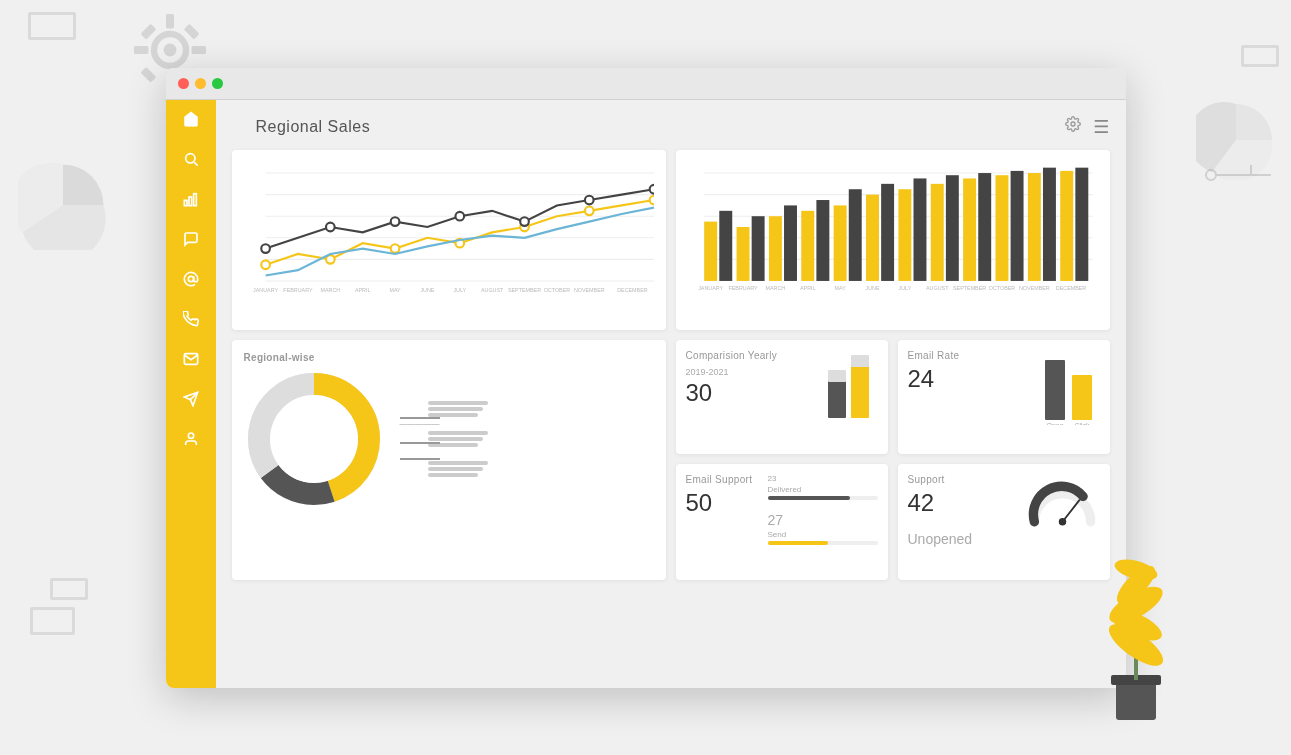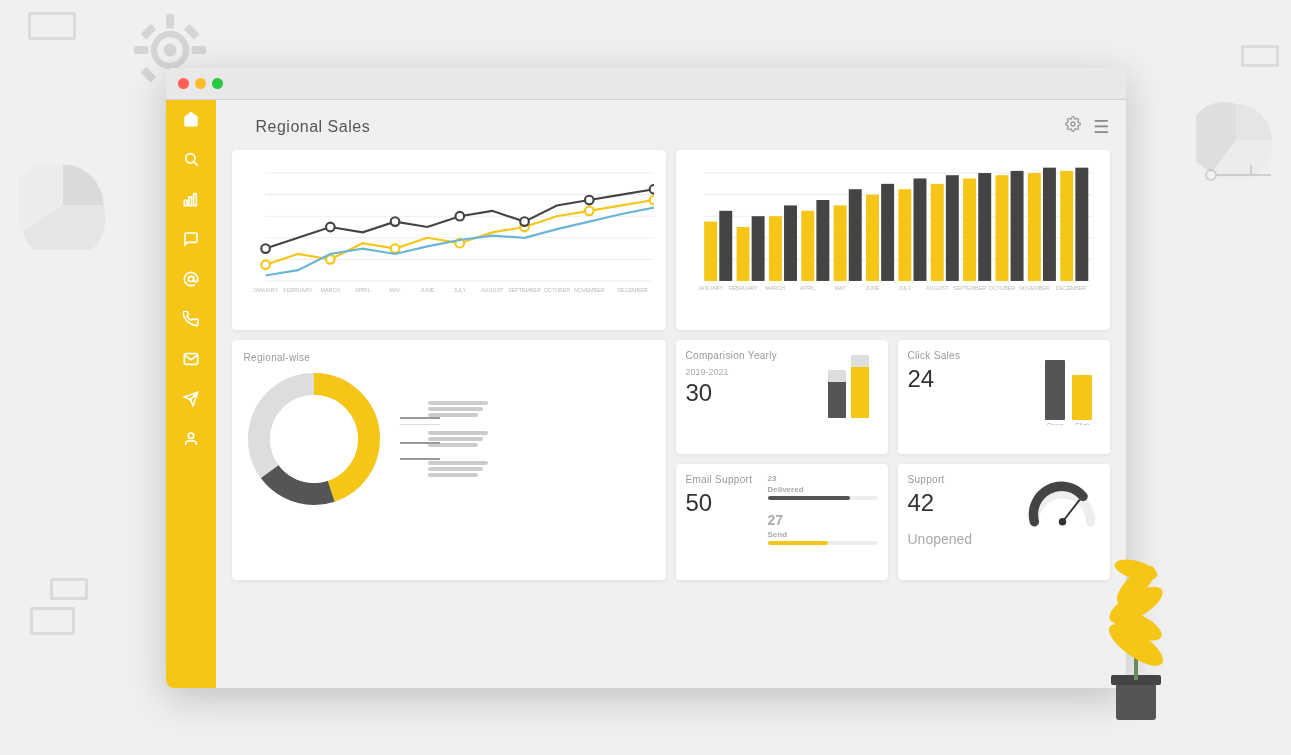--- a/index.html
+++ b/index.html
@@ -162,20 +162,21 @@
     }
     .bar-chart-card {
       grid-column: 2;
       grid-row: 1;
       height: 180px;
       padding: 12px;
     }
     .regional-card {
       grid-column: 1;
       grid-row: 2 / 4;
+      font-weight: bold;
     }
 
     
     .small-cards-col {
       grid-column: 2;
       grid-row: 2 / 4;
       display: grid;
       grid-template-columns: 1fr 1fr;
       gap: 10px;
     }
@@ -539,41 +540,41 @@
                   <rect x="5" y="20" width="18" height="12" fill="#ddd" rx="1"></rect>
                   <rect x="28" y="5" width="18" height="12" fill="#ddd" rx="1"></rect>
                 </svg>
               </div>
             </div>
           </div>
 
           <div class="small-card">
             <div class="small-card-header">
               <div class="small-card-left">
-                <div class="card-title">Click Sales</div>
+                <div class="card-title">Email Rate</div>
                 <div class="card-value">24</div>
               </div>
               <div class="small-card-right">
                 <svg width="60" height="75" viewBox="0 0 60 75">
                   <rect x="5" y="10" width="20" height="60" fill="#555" rx="1"></rect>
                   <rect x="32" y="25" width="20" height="45" fill="#f5c518" rx="1"></rect>
                   <text x="15" y="78" font-size="7" fill="#aaa" text-anchor="middle">Open</text>
                   <text x="42" y="78" font-size="7" fill="#aaa" text-anchor="middle">Click</text>
                 </svg>
               </div>
             </div>
           </div>
 
           <div class="small-card">
             <div class="small-card-header">
               <div class="small-card-left">
                 <div class="card-title">Email Support</div>
                 <div class="card-value">50</div>
               </div>
-              <div class="small-card-right" style="flex-direction:column;align-items:flex-start;gap:6px;width:110px;font-weight:bold;">
+              <div class="small-card-right" style="flex-direction:column;align-items:flex-start;gap:6px;width:110px;">
                 <div style="width:100%;">
                   <div style="display:flex;justify-content:space-between;margin-bottom:2px;">
                     <span style="font-size:8px;color:#aaa;">23</span>
                   </div>
                   <div style="font-size:8px;color:#aaa;margin-bottom:2px;">Delivered</div>
                   <div class="progress-bar-bg" style="width:100%;">
                     <div class="progress-bar-fill" style="width:75%;background:#555;"></div>
                   </div>
                 </div>
                 <div style="width:100%;">

